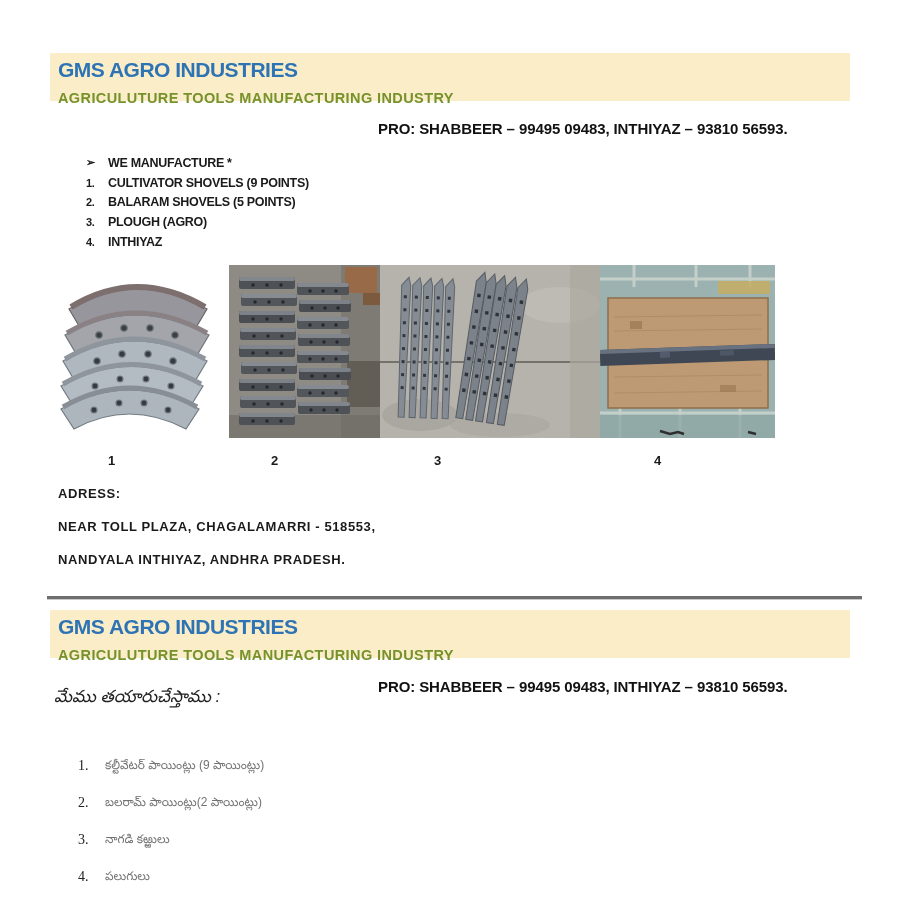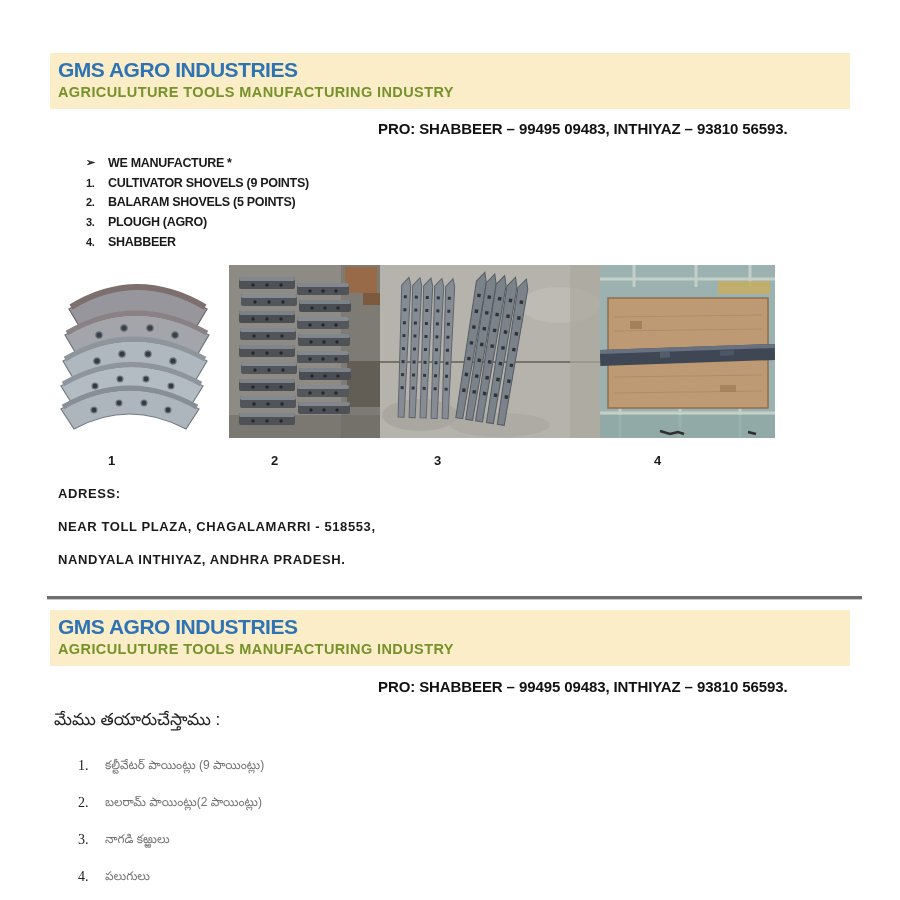--- a/index.html
+++ b/index.html
@@ -9,25 +9,25 @@
     --text:#1a1a1a;
     --divider:#6f6f6f;
   }
   *{box-sizing:border-box;margin:0;padding:0;}
   html,body{background:#fff;}
   .page{
     position:relative;width:900px;height:900px;background:#ffffff;overflow:hidden;
     font-family:"Liberation Sans",sans-serif;color:var(--text);
   }
   
-  .band{position:absolute;left:50px;width:800px;height:56px;background:var(--header-band);padding:5px 12px 0 8px;}
+  .band{position:absolute;left:50px;width:800px;height:48px;background:var(--header-band);padding:5px 12px 0 8px;}
   .band.first{top:53px;}
   .band.second{top:610px;}
   .band .title{font-size:21px;font-weight:700;letter-spacing:-0.5px;color:var(--accent-blue);line-height:24px;}
-  .band .subtitle{font-size:14.5px;font-weight:700;letter-spacing:0.4px;color:var(--accent-green);line-height:20px;margin-top:0;}
+  .band .subtitle{font-size:14.5px;font-weight:700;letter-spacing:0.4px;color:var(--accent-green);line-height:20px;margin-top:6px;}
   
   .contact{position:absolute;left:378px;font-size:15px;font-weight:700;letter-spacing:-0.1px;color:#111;}
   .contact.first{top:120px;}
   .contact.second{top:678px;}
   
   .mlist{position:absolute;left:86px;top:153px;font-size:12.5px;font-weight:700;letter-spacing:-0.3px;}
   .mlist .row{display:flex;height:19.8px;align-items:center;}
   .mlist .marker{width:22px;flex:0 0 22px;font-size:11px;}
   
   .photos{position:absolute;left:47px;top:265px;height:173px;display:flex;}
@@ -36,21 +36,21 @@
   .ph1{width:182px;} .ph2{width:151px;} .ph3{width:220px;} .ph4{width:175px;}
   
   .cap{position:absolute;top:453px;font-size:13px;font-weight:700;}
   .cap.c1{left:108px;} .cap.c2{left:271px;} .cap.c3{left:434px;} .cap.c4{left:654px;}
   
   .addr{position:absolute;left:58px;top:487px;font-size:13px;font-weight:700;letter-spacing:0.6px;}
   .addr p{margin:0 0 19px 0;line-height:14px;}
   
   .divider{position:absolute;left:47px;top:596px;width:815px;height:3px;background:var(--divider);box-shadow:0 1px 0 #c9c9c9;}
   
-  .t-heading{position:absolute;left:54px;top:710px;font-size:17px;color:#222;}
+  .t-heading{position:absolute;left:54px;top:687px;font-size:17px;color:#222;font-style:italic;}
   .t-list{position:absolute;left:78px;top:755px;}
   .t-list .row{display:flex;margin-bottom:15px;height:22px;align-items:center;}
   .t-list .num{width:27px;flex:0 0 27px;font-size:14px;color:#222;font-family:"Liberation Serif",serif;}
   .t-list .label{font-size:12px;color:#737373;}
 </style>
 </head>
 <body>
 
 <div class="page">
 
@@ -73,21 +73,21 @@
     <div class="row">
       <span class="marker">2.</span>
       <span>BALARAM SHOVELS (5 POINTS)</span>
     </div>
     <div class="row">
       <span class="marker">3.</span>
       <span>PLOUGH (AGRO)</span>
     </div>
     <div class="row">
       <span class="marker">4.</span>
-      <span>SHABBEER</span>
+      <span>INTHIYAZ</span>
     </div>
   </div>
 
   <div class="photos">
 
     <figure class="ph1">
       <svg viewBox="0 0 182 173" width="182" height="173">
         <rect width="182" height="173" fill="#ffffff"></rect>
         <g stroke="#6a6468" stroke-width="1.2">
           <path d="M22,44 Q90,4 160,44 L147,66 Q90,32 35,66 Z" fill="#97969c"></path>

